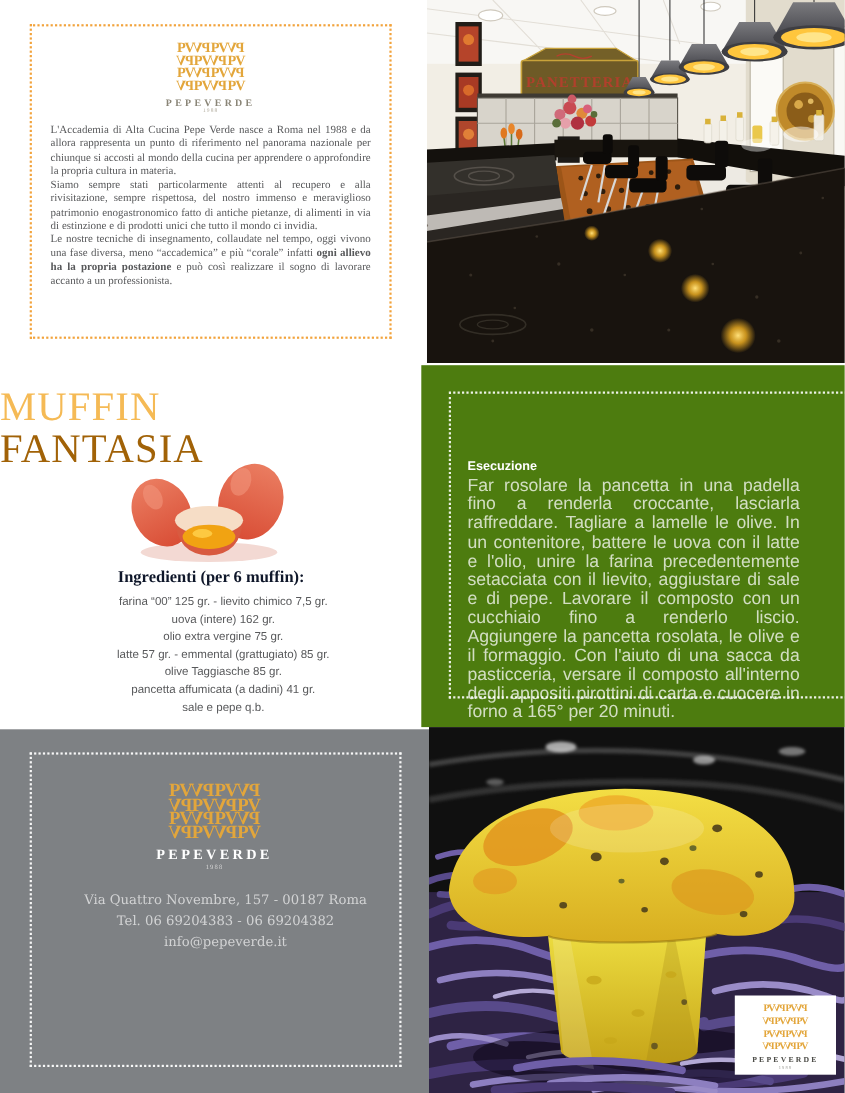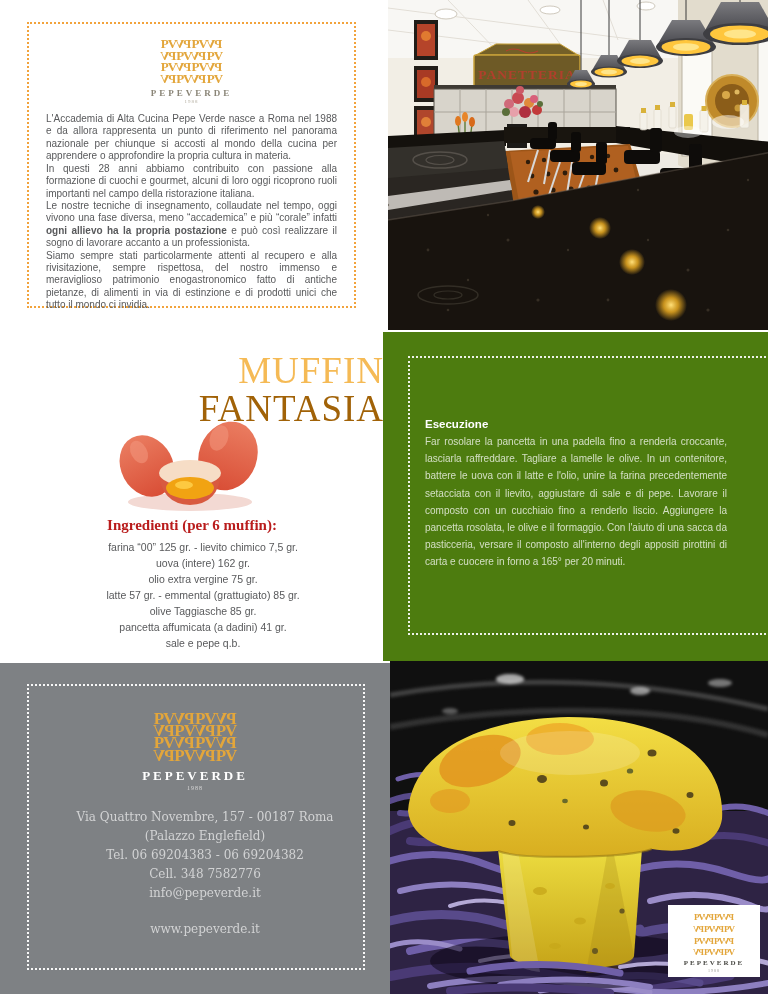--- a/index.html
+++ b/index.html
@@ -3,21 +3,21 @@
 <meta charset="utf-8">
 <style>
   html,body{margin:0;padding:0;background:#ffffff;}
   #page{position:relative;width:768px;height:994px;background:#fff;overflow:hidden;
         font-family:"Liberation Sans",sans-serif;}
 
   
   .intro-box{position:absolute;left:27px;top:22px;width:329px;height:286px;
     border:2px dotted #F2A33C;box-sizing:border-box;text-align:center;}
   .intro-text{margin:6px 17px 0 17px;text-align:justify;color:#58595B;
-    font-size:10px;line-height:12.4px;}
+    font-size:10px;line-height:12.4px;font-family:Liberation Serif, serif;}
   .intro-text p{margin:0;}
   .intro-text .bold{font-weight:bold;}
 
   
   .logo{display:inline-block;text-align:center;}
   .monogram{line-height:0;}
   .mrow{line-height:0.72;white-space:nowrap;}
   .mg{display:inline-block;font-family:"Liberation Serif",serif;font-weight:bold;
       color:#E3A63B;letter-spacing:-1px;}
   .mg.fl{transform:scaleX(-1);}
@@ -34,38 +34,38 @@
   .logo-gray .brandyear{font-size:6px;color:#d8d8d8;margin-top:1px;}
 
   .logo-mini .mg{font-size:9px;}
   .logo-mini .wordmark{font-size:7px;color:#4a4a45;margin-top:3px;letter-spacing:2px;}
   .logo-mini .brandyear{font-size:4px;color:#9a9a94;margin-top:1px;}
 
   
   .kitchen-photo{position:absolute;left:388px;top:0;width:395px;height:330px;overflow:hidden;}
 
   
-  .recipe-title{position:absolute;left:0;top:352px;width:384px;text-align:right;
+  .recipe-title{position:absolute;left:0;top:352px;width:384px;text-align:left;
     font-family:"Liberation Serif",serif;font-size:37px;line-height:38px;letter-spacing:1px;}
   .recipe-title .t1{color:#F5BA55;}
   .recipe-title .t2{color:#a16207;}
   .eggs{position:absolute;left:105px;top:404px;width:170px;height:108px;}
   .ingredients{position:absolute;left:0;top:517px;width:384px;text-align:center;}
   .ing-heading{font-family:"Liberation Serif",serif;font-weight:bold;font-size:15px;
-    color:#b91c1c;margin-bottom:5px;}
+    color:#0f172a;margin-bottom:5px;}
   .ing-line{font-size:10.5px;color:#58595B;line-height:16px;margin-left:22px;}
 
   
   .execution-box{position:absolute;left:383px;top:332px;width:423px;height:329px;
     background:#4d7c0f;}
   .execution-border{position:absolute;left:25px;top:24px;right:28px;bottom:26px;
     border:2px dotted rgba(255,255,255,0.9);}
   .execution-content{position:absolute;left:42px;top:86px;width:302px;}
   .exec-heading{font-weight:bold;font-size:11.5px;color:#ffffff;margin-bottom:3px;}
-  .exec-text{font-size:10px;color:rgba(255,255,255,0.75);text-align:justify;
+  .exec-text{font-size:16px;color:rgba(255,255,255,0.75);text-align:justify;
     line-height:17.2px;}
 
   
   .gray-box{position:absolute;left:0;top:663px;width:390px;height:331px;background:#7E8184;
     text-align:center;}
   .gray-border{position:absolute;left:27px;top:21px;right:25px;bottom:24px;
     border:2px dotted rgba(255,255,255,0.95);}
   .logo-gray{margin-top:50px;}
   .contact{margin-top:14px;font-family:"DejaVu Serif",serif;color:#d2d3d4;
     font-size:12px;line-height:19px;padding-left:20px;}
@@ -87,23 +87,22 @@
         <div class="mrow"><span class="mg">PV</span><span class="mg fl">PV</span><span class="mg">PV</span><span class="mg fl">PV</span></div>
         <div class="mrow"><span class="mg fl">PV</span><span class="mg">PV</span><span class="mg fl">PV</span><span class="mg">PV</span></div>
         <div class="mrow"><span class="mg">PV</span><span class="mg fl">PV</span><span class="mg">PV</span><span class="mg fl">PV</span></div>
         <div class="mrow"><span class="mg fl">PV</span><span class="mg">PV</span><span class="mg fl">PV</span><span class="mg">PV</span></div>
       </div>
       <div class="wordmark">PEPEVERDE</div>
       <div class="brandyear">1988</div>
     </div>
     <div class="intro-text">
       <p>L'Accademia di Alta Cucina Pepe Verde nasce a Roma nel 1988 e da allora rappresenta un punto di riferimento nel panorama nazionale per chiunque si accosti al mondo della cucina per apprendere o approfondire la propria cultura in materia.</p>
-      <p>In questi 28 anni abbiamo contribuito con passione alla formazione di cuochi e gourmet, alcuni di loro oggi ricoprono ruoli importanti nel campo della ristorazione italiana.</p>
+      <p>Siamo sempre stati particolarmente attenti al recupero e alla rivisitazione, sempre rispettosa, del nostro immenso e meraviglioso patrimonio enogastronomico fatto di antiche pietanze, di alimenti in via di estinzione e di prodotti unici che tutto il mondo ci invidia.</p>
       <p><span>Le nostre tecniche di insegnamento, collaudate nel tempo, oggi vivono una fase diversa, meno “accademica” e più “corale” infatti </span><span class="bold">ogni allievo ha la propria postazione</span><span> e può così realizzare il sogno di lavorare accanto a un professionista.</span></p>
-      <p>Siamo sempre stati particolarmente attenti al recupero e alla rivisitazione, sempre rispettosa, del nostro immenso e meraviglioso patrimonio enogastronomico fatto di antiche pietanze, di alimenti in via di estinzione e di prodotti unici che tutto il mondo ci invidia.</p>
     </div>
   </div>
 
   <div class="kitchen-photo">
     <svg width="384" height="330" viewBox="0 0 384 330">
       <defs>
         <radialGradient id="glow">
             <stop offset="0%" stop-color="#ffe07a"></stop>
             <stop offset="45%" stop-color="#f5b322" stop-opacity="0.8"></stop>
             <stop offset="100%" stop-color="#f5b322" stop-opacity="0"></stop>
@@ -403,25 +402,22 @@
         <div class="mrow"><span class="mg">PV</span><span class="mg fl">PV</span><span class="mg">PV</span><span class="mg fl">PV</span></div>
         <div class="mrow"><span class="mg fl">PV</span><span class="mg">PV</span><span class="mg fl">PV</span><span class="mg">PV</span></div>
         <div class="mrow"><span class="mg">PV</span><span class="mg fl">PV</span><span class="mg">PV</span><span class="mg fl">PV</span></div>
         <div class="mrow"><span class="mg fl">PV</span><span class="mg">PV</span><span class="mg fl">PV</span><span class="mg">PV</span></div>
       </div>
       <div class="wordmark">PEPEVERDE</div>
       <div class="brandyear">1988</div>
     </div>
     <div class="contact">
       <div>Via Quattro Novembre, 157 - 00187 Roma</div>
-      <div>(Palazzo Englefield)</div>
       <div>Tel. 06 69204383 - 06 69204382</div>
-      <div>Cell. 348 7582776</div>
       <div>info@pepeverde.it</div>
-      <div class="site">www.pepeverde.it</div>
     </div>
   </div>
 
   <div class="muffin-photo">
     <svg width="378" height="333" viewBox="0 0 378 333">
       <defs>
         <linearGradient id="mTop" x1="0" y1="0" x2="0" y2="1">
             <stop offset="0%" stop-color="#f3de44"></stop>
             <stop offset="100%" stop-color="#d8ae20"></stop>
           </linearGradient>

